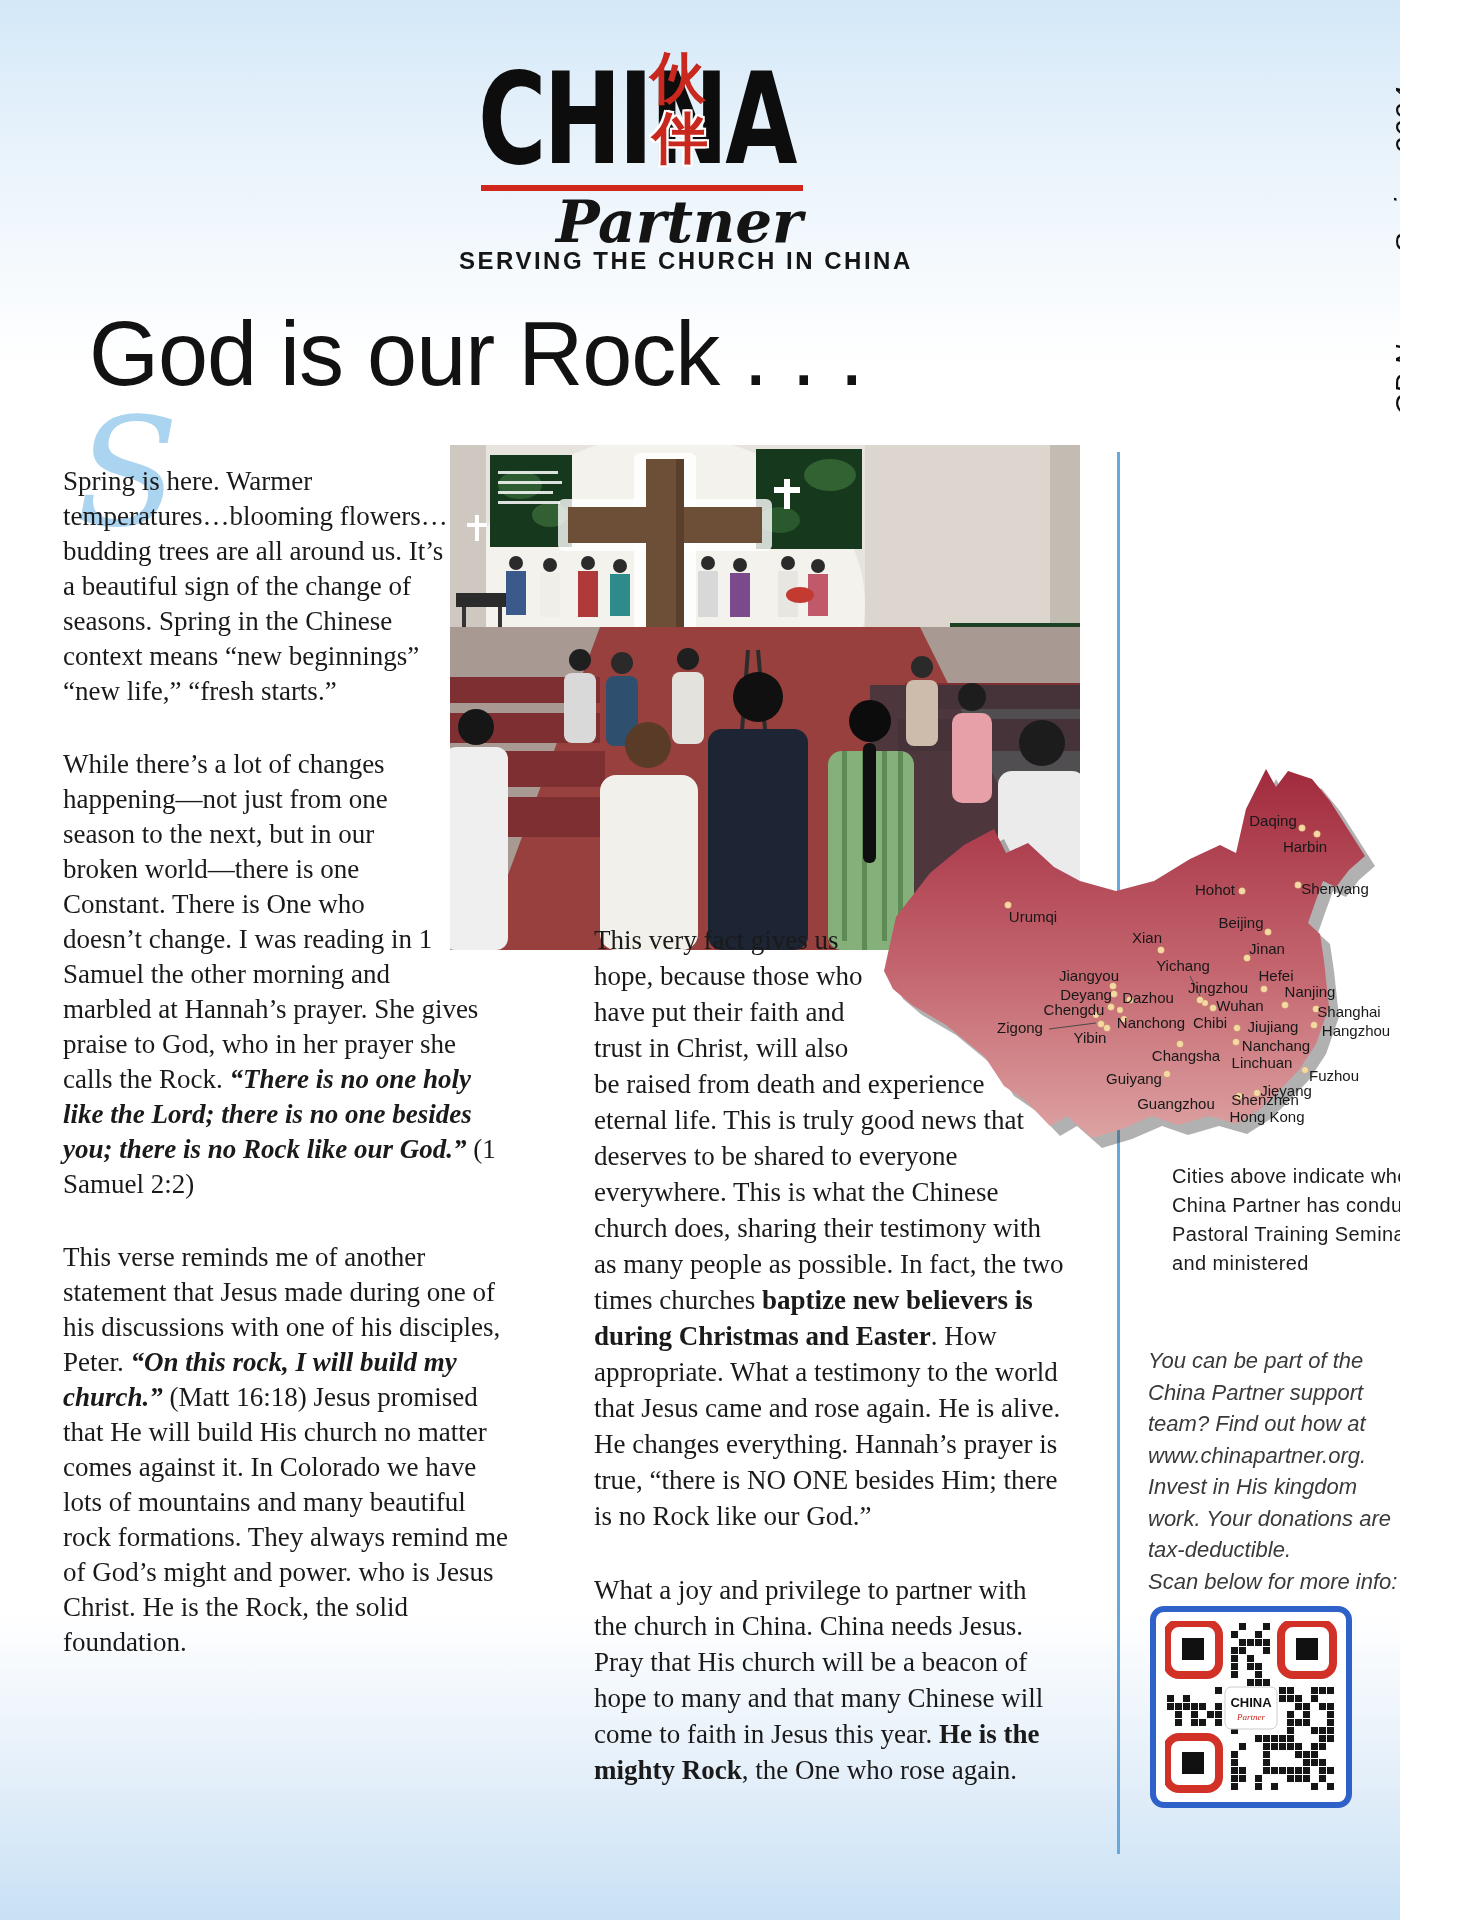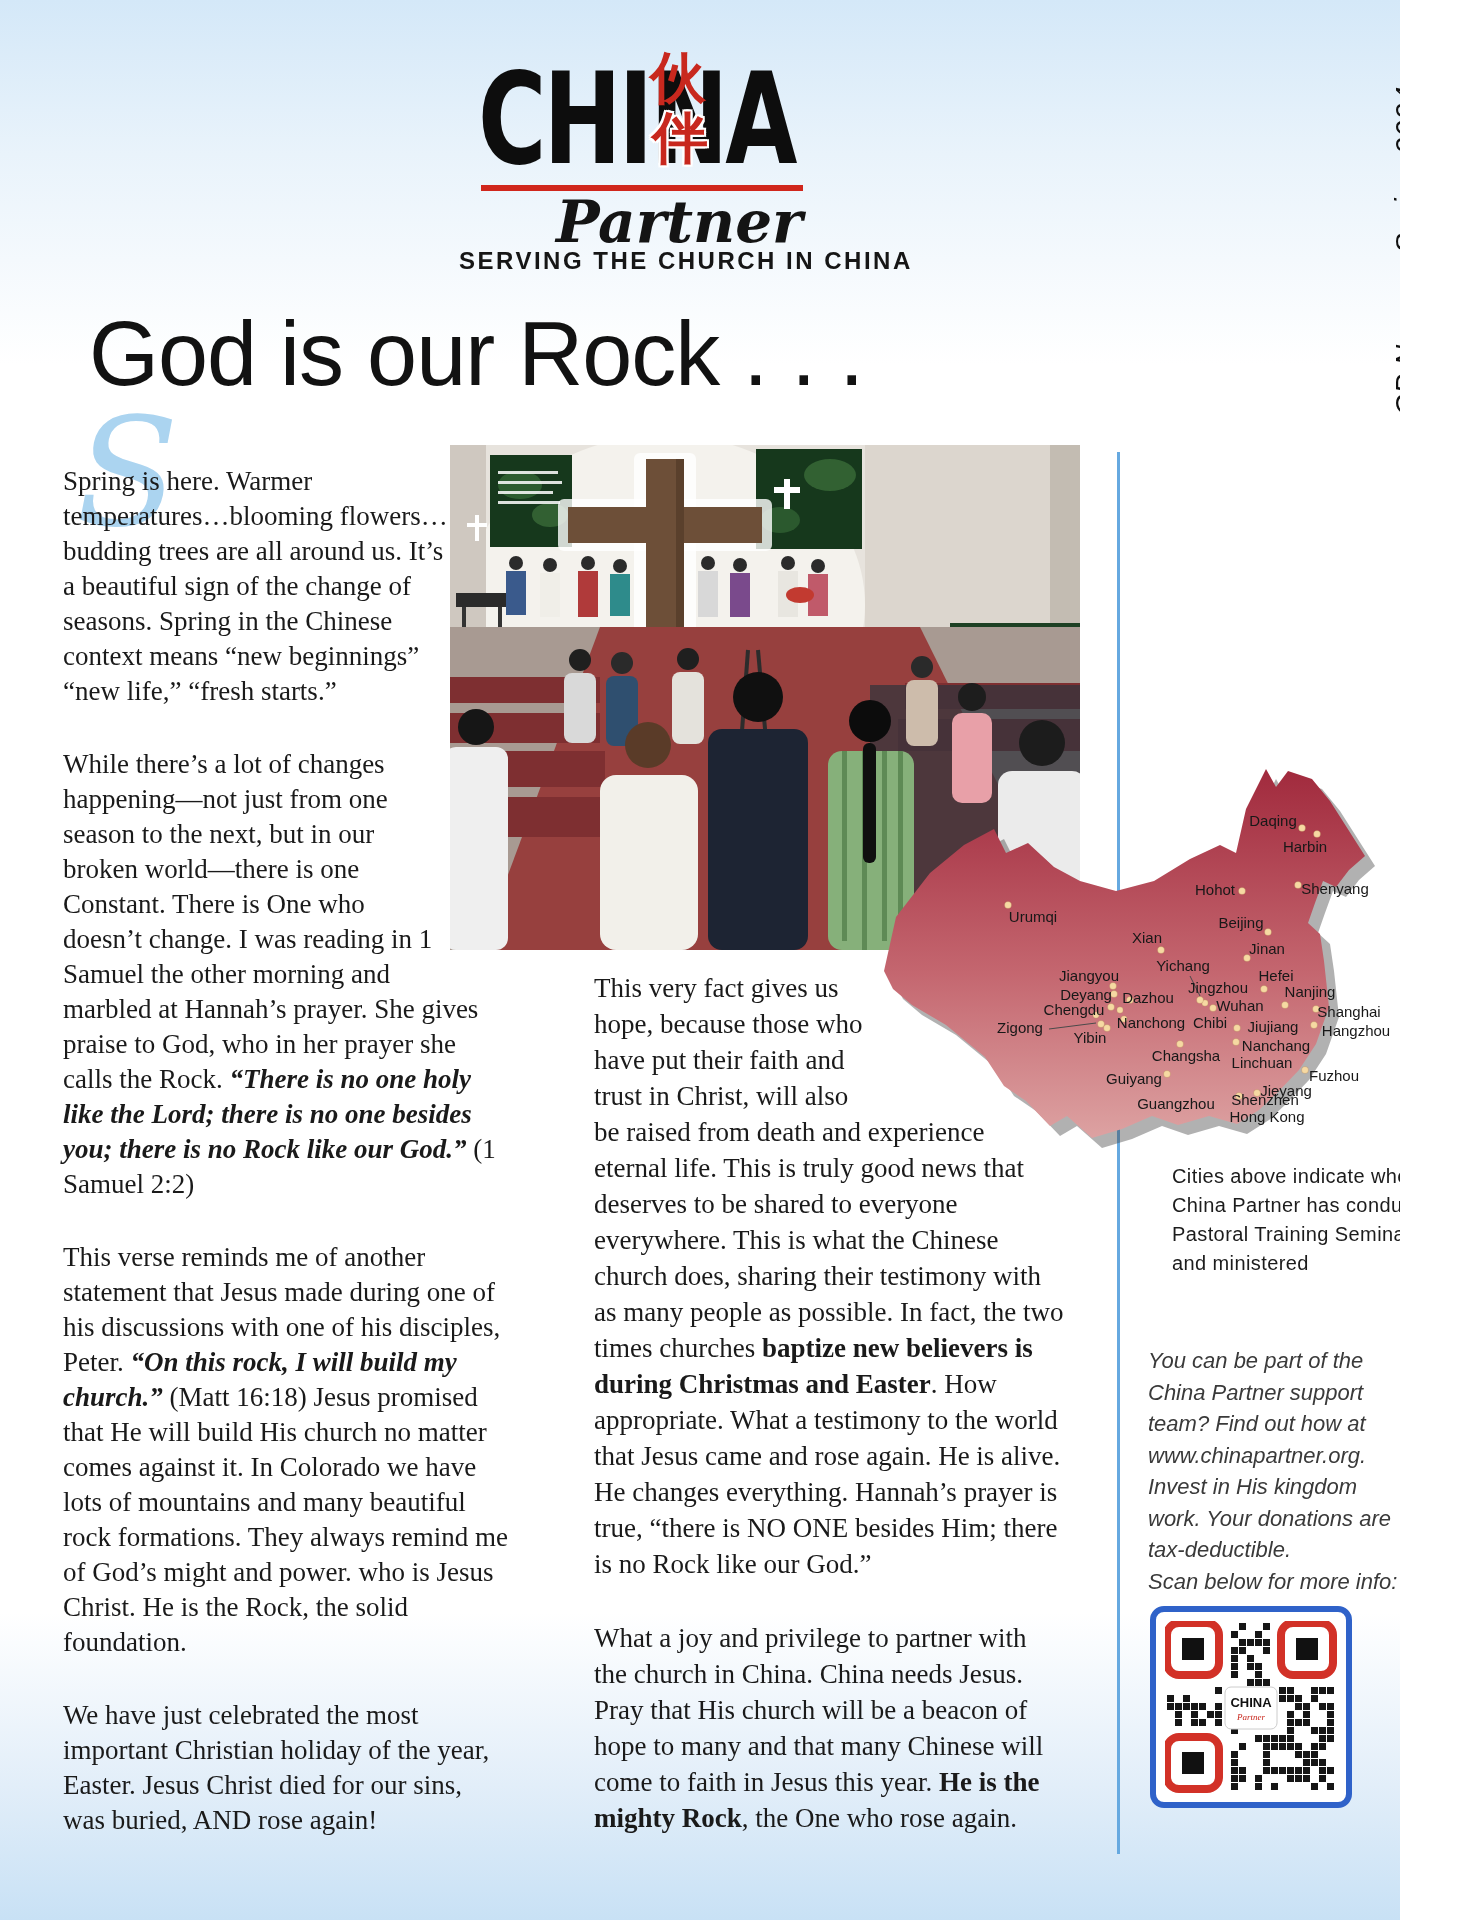--- a/index.html
+++ b/index.html
@@ -26,21 +26,21 @@
   .headline{position:absolute;left:74px;top:288px;margin:15px;font-weight:400;font-size:90px;
     letter-spacing:-1px;color:#121212;white-space:nowrap;}
 
   .dropcap-s{position:absolute;left:76px;top:398px;font-family:"DejaVu Serif",serif;font-style:italic;
     font-size:150px;line-height:1;color:#abd4f0;z-index:1;}
 
   
   .bodycol{position:absolute;font-family:"Liberation Serif","DejaVu Serif",serif;font-size:27px;color:#1a1a1a;z-index:4;}
   .bodycol p{margin:0 0 38px 0;}
   .col-left{left:63px;top:464px;width:445px;line-height:35px;}
-  .col-mid{left:594px;top:970px;width:470px;line-height:36px;}
+  .col-mid{left:594px;top:922px;width:470px;line-height:36px;}
   .photo-spacer{float:right;width:58px;height:506px;}
   .map-spacer{float:right;width:185px;height:112px;}
 
   .photo{position:absolute;left:450px;top:445px;z-index:2;}
 
   .blue-rule{position:absolute;left:1117px;top:452px;width:3px;height:1402px;background:#66a9e0;z-index:3;}
 
   .map{position:absolute;left:868px;top:757px;z-index:5;overflow:visible;}
   .city{font-size:15px;fill:#181818;font-family:"Liberation Sans",sans-serif;}
 
@@ -241,21 +241,20 @@
     </g>
   </svg>
 
   <div class="blue-rule"></div>
 
   <div class="bodycol col-left">
     <div class="photo-spacer"></div>
   <p><span>Spring is here. Warmer temperatures…blooming flowers…budding trees are all around us. It’s a beautiful sign of the change of seasons. Spring in the Chinese context means “new beginnings” “new life,” “fresh starts.”</span></p>
       <p><span>While there’s a lot of changes happening—not just from one season to the next, but in our broken world—there is one Constant. There is One who doesn’t change. I was reading in 1 Samuel the other morning and marbled at Hannah’s prayer. She gives praise to God, who in her prayer she calls the Rock. </span><span style="font-weight: bold; font-style: italic;">“There is no one holy like the Lord; there is no one besides you; there is no Rock like our God.”</span><span> (1 Samuel 2:2)</span></p>
       <p><span>This verse reminds me of another statement that Jesus made during one of his discussions with one of his disciples, Peter. </span><span style="font-weight: bold; font-style: italic;">“On this rock, I will build my church.”</span><span> (Matt 16:18) Jesus promised that He will build His church no matter comes against it. In Colorado we have lots of mountains and many beautiful rock formations. They always remind me of God’s might and power.  who is Jesus Christ. He is the Rock, the solid foundation.</span></p>
-      <p><span>We have just celebrated the most important Christian holiday of the year, Easter. Jesus Christ died for our sins, was buried, AND rose again!</span></p>
     </div>
 
   <div class="bodycol col-mid">
     <div class="map-spacer"></div>
   <p><span>This very fact gives us hope, because those who have put their faith and trust in Christ, will also be raised from death and experience eternal life. This is truly good news that deserves to be shared to everyone everywhere. This is what the Chinese church does, sharing their testimony with as many people as possible. In fact, the two times churches </span><span style="font-weight: bold;">baptize new believers is during Christmas and Easter</span><span>. How appropriate. What a testimony to the world that Jesus came and rose again. He is alive. He changes everything. Hannah’s prayer is true, “there is NO ONE besides Him; there is no Rock like our God.”</span></p>
       <p><span>What a joy and privilege to partner with the church in China. China needs Jesus. Pray that His church will be a beacon of hope to many and that many Chinese will come to faith in Jesus this year. </span><span style="font-weight: bold;">He is the mighty Rock</span><span>, the One who rose again.</span></p>
     </div>
 
   <svg class="map" width="520" height="394" viewBox="0 0 520 394">
     <defs>

